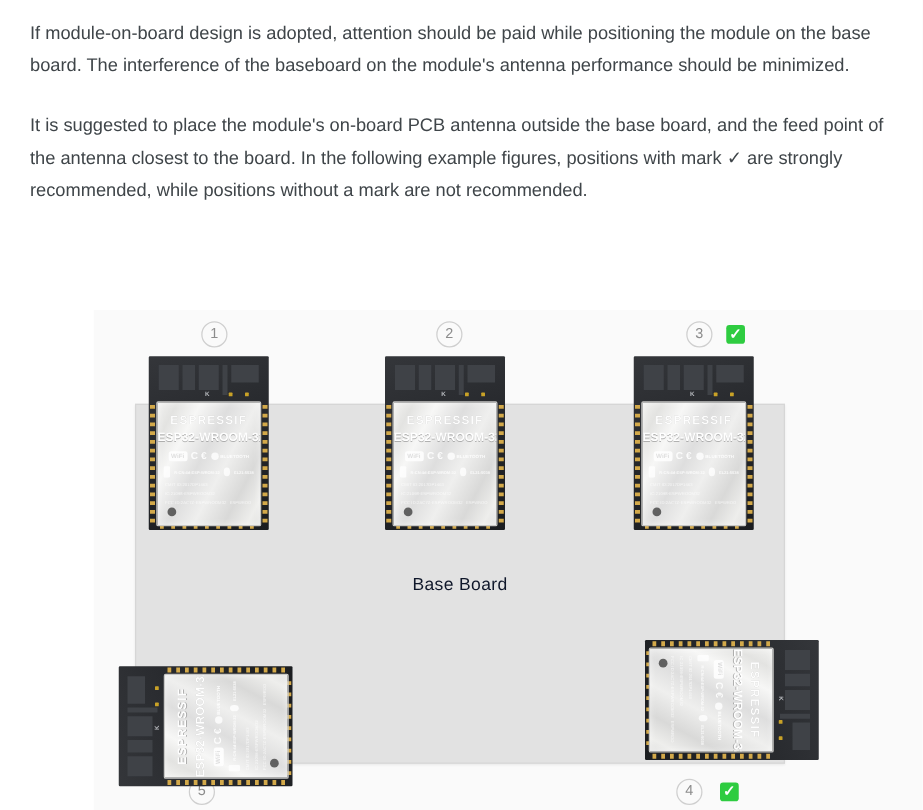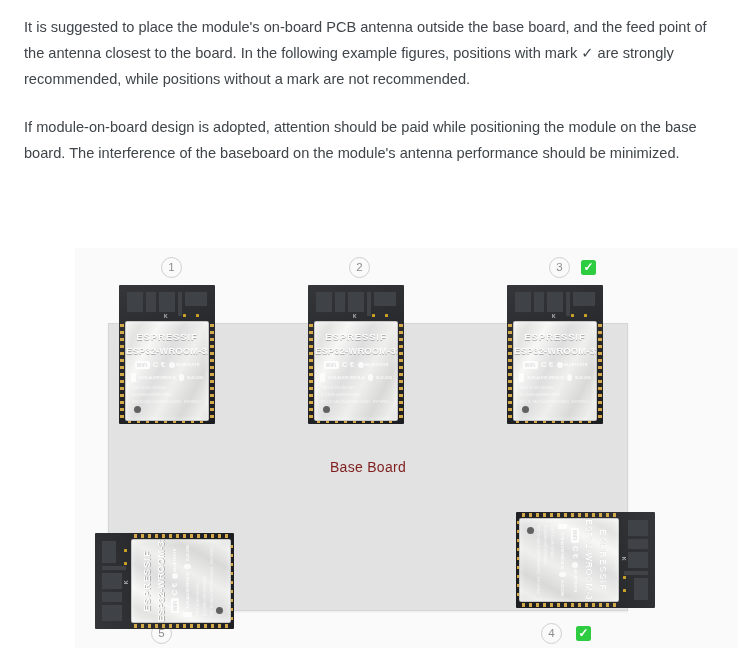--- a/index.html
+++ b/index.html
@@ -90,21 +90,21 @@
     border: 1px solid #d6d6d6;
     box-shadow: 0 1px 2px rgba(0,0,0,0.07);
   }
   .base-board-label {
     position: absolute;
     left: 0; right: 0;
     top: 50%;
     transform: translateY(-50%);
     text-align: center;
     font-size: 14px;
-    color: #7f1d1d;
+    color: #0f172a;
     letter-spacing: 0.3px;
   }
 
   
   .module {
     position: absolute;
     width: 96px;
     height: 139px;
   }
   .module .inner {
@@ -225,22 +225,22 @@
   }
 
   [data-interactable="true"] { cursor: pointer; }
 </style>
 </head>
 <body>
 
 <div class="article" data-interactable="false">
 
 
+  <p class="para" data-interactable="false">If module-on-board design is adopted, attention should be paid while positioning the module on the base board. The interference of the baseboard on the module's antenna performance should be minimized.</p>
   <p class="para" data-interactable="false">It is suggested to place the module's on-board PCB antenna outside the base board, and the feed point of the antenna closest to the board. In the following example figures, positions with mark ✓ are strongly recommended, while positions without a mark are not recommended.</p>
-  <p class="para" data-interactable="false">If module-on-board design is adopted, attention should be paid while positioning the module on the base board. The interference of the baseboard on the module's antenna performance should be minimized.</p>
 </div>
 
 <div class="figure" data-interactable="false">
 
   <div class="base-board" data-interactable="false">
     <div class="base-board-label" data-interactable="false">Base Board</div>
   </div>
 
   <div class="marker" style="left:86px;  top:9px;" data-interactable="true">1</div>
   <div class="marker" style="left:274px; top:9px;" data-interactable="true">2</div>

